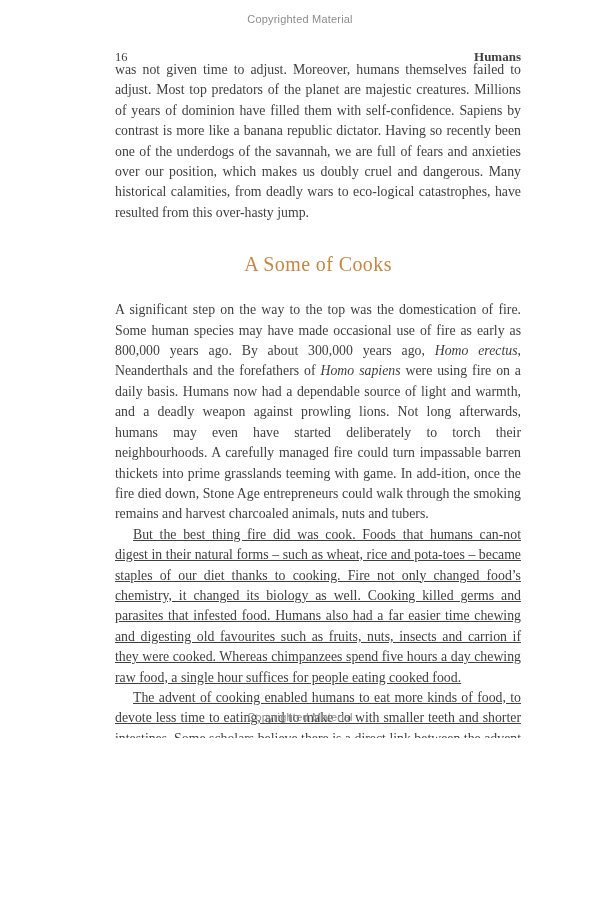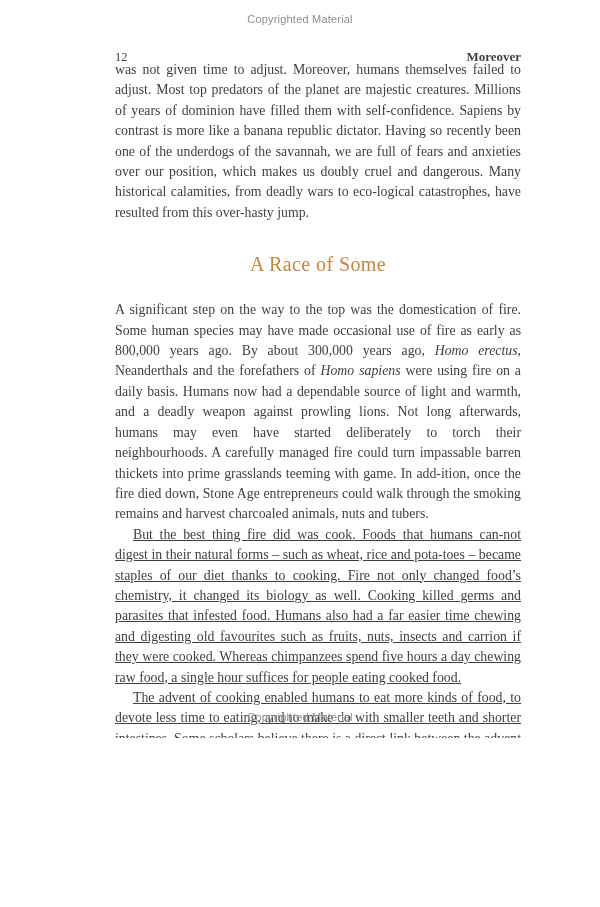--- a/index.html
+++ b/index.html
@@ -60,29 +60,29 @@
   em { }
 </style>
 </head>
 <body>
 
 <div class="page">
 
   <div class="copyright top" style="color: rgb(140, 140, 140);">Copyrighted Material</div>
 
   <div class="running-header" style="color: rgb(63, 63, 63);">
-    <span class="page-number">12</span>
-    <span class="book-title">Moreover</span>
+    <span class="page-number">16</span>
+    <span class="book-title">Humans</span>
   </div>
 
   <div class="body-column" style="color: rgb(63, 63, 63);">
 
     <p><span>was not given time to adjust. Moreover, humans themselves failed to adjust. Most top predators of the planet are majestic creatures. Millions of years of dominion have filled them with self-confidence. Sapiens by contrast is more like a banana republic dictator. Having so recently been one of the underdogs of the savannah, we are full of fears and anxieties over our position, which makes us doubly cruel and dangerous. Many historical calamities, from deadly wars to eco-logical catastrophes, have resulted from this over-hasty jump.</span></p>
 
-    <h2 class="section-heading" style="color: rgb(200, 134, 62);">A Race of Some</h2>
+    <h2 class="section-heading" style="color: rgb(200, 134, 62);">A Some of Cooks</h2>
 
     <p><span>A significant step on the way to the top was the domestication of fire. Some human species may have made occasional use of fire as early as 800,000 years ago. By about 300,000 years ago, </span><em>Homo erectus</em><span>, Neanderthals and the forefathers of </span><em>Homo sapiens</em><span> were using fire on a daily basis. Humans now had a dependable source of light and warmth, and a deadly weapon against prowling lions. Not long afterwards, humans may even have started deliberately to torch their neighbourhoods. A carefully managed fire could turn impassable barren thickets into prime grasslands teeming with game. In add-ition, once the fire died down, Stone Age entrepreneurs could walk through the smoking remains and harvest charcoaled animals, nuts and tubers.</span></p>
 
     <p class="indent"><span>But the best thing fire did was cook. Foods that humans can-not digest in their natural forms – such as wheat, rice and pota-toes – became staples of our diet thanks to cooking. Fire not only changed food’s chemistry, it changed its biology as well. Cooking killed germs and parasites that infested food. Humans also had a far easier time chewing and digesting old favourites such as fruits, nuts, insects and carrion if they were cooked. Whereas chimpanzees spend five hours a day chewing raw food, a single hour suffices for people eating cooked food.</span></p>
 
     <p class="indent"><span>The advent of cooking enabled humans to eat more kinds of food, to devote less time to eating, and to make do with smaller teeth and shorter intestines. Some scholars believe there is a direct link between the advent of cooking, the shortening of the human</span></p>
 
   </div>
 
   <div class="copyright bottom" style="color: rgb(140, 140, 140);">Copyrighted Material</div>

